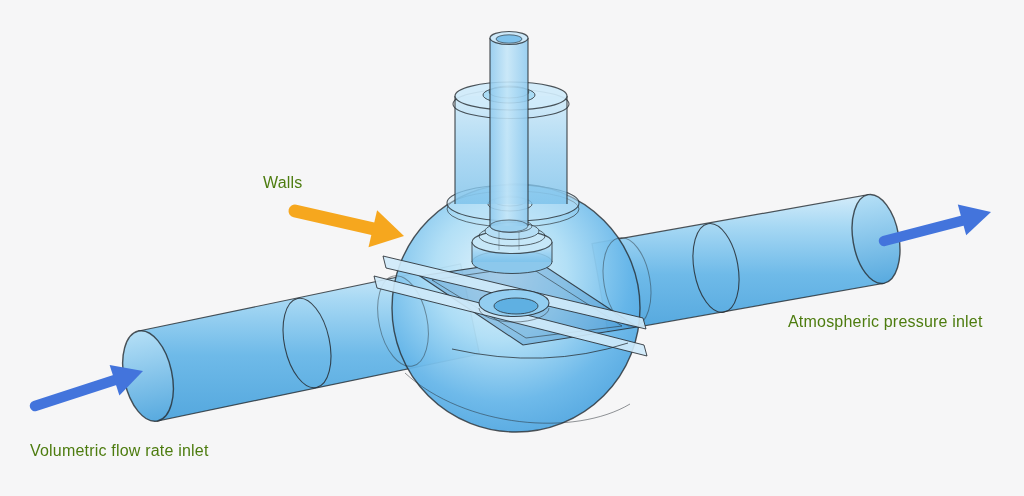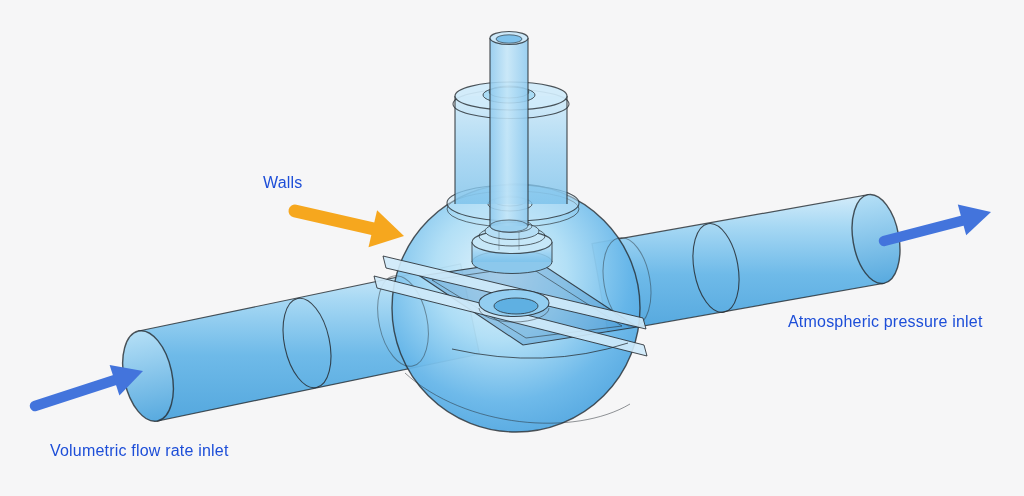--- a/index.html
+++ b/index.html
@@ -9,27 +9,27 @@
     width:1024px;
     height:496px;
     background:#f6f6f7;
     overflow:hidden;
   }
   .stage svg{position:absolute;left:0;top:0;}
   .label{
     position:absolute;
     font-size:16px;
     line-height:17px;
-    color:#1d4ed8;
+    color:#4d7c0f;
     letter-spacing:0.2px;
     white-space:nowrap;
     user-select:none;
   }
   .label-walls{left:263px;top:174px;}
-  .label-inlet{left:30px;top:442px;margin-left:20px;}
+  .label-inlet{left:30px;top:442px;}
   .label-outlet{left:788px;top:313px;}
 </style>
 </head>
 <body>
 
 <div class="stage">
 
   <svg width="1024" height="496" viewBox="0 0 1024 496">
     <defs>
       <linearGradient id="pipeGrad" x1="0" y1="0" x2="0" y2="1">

